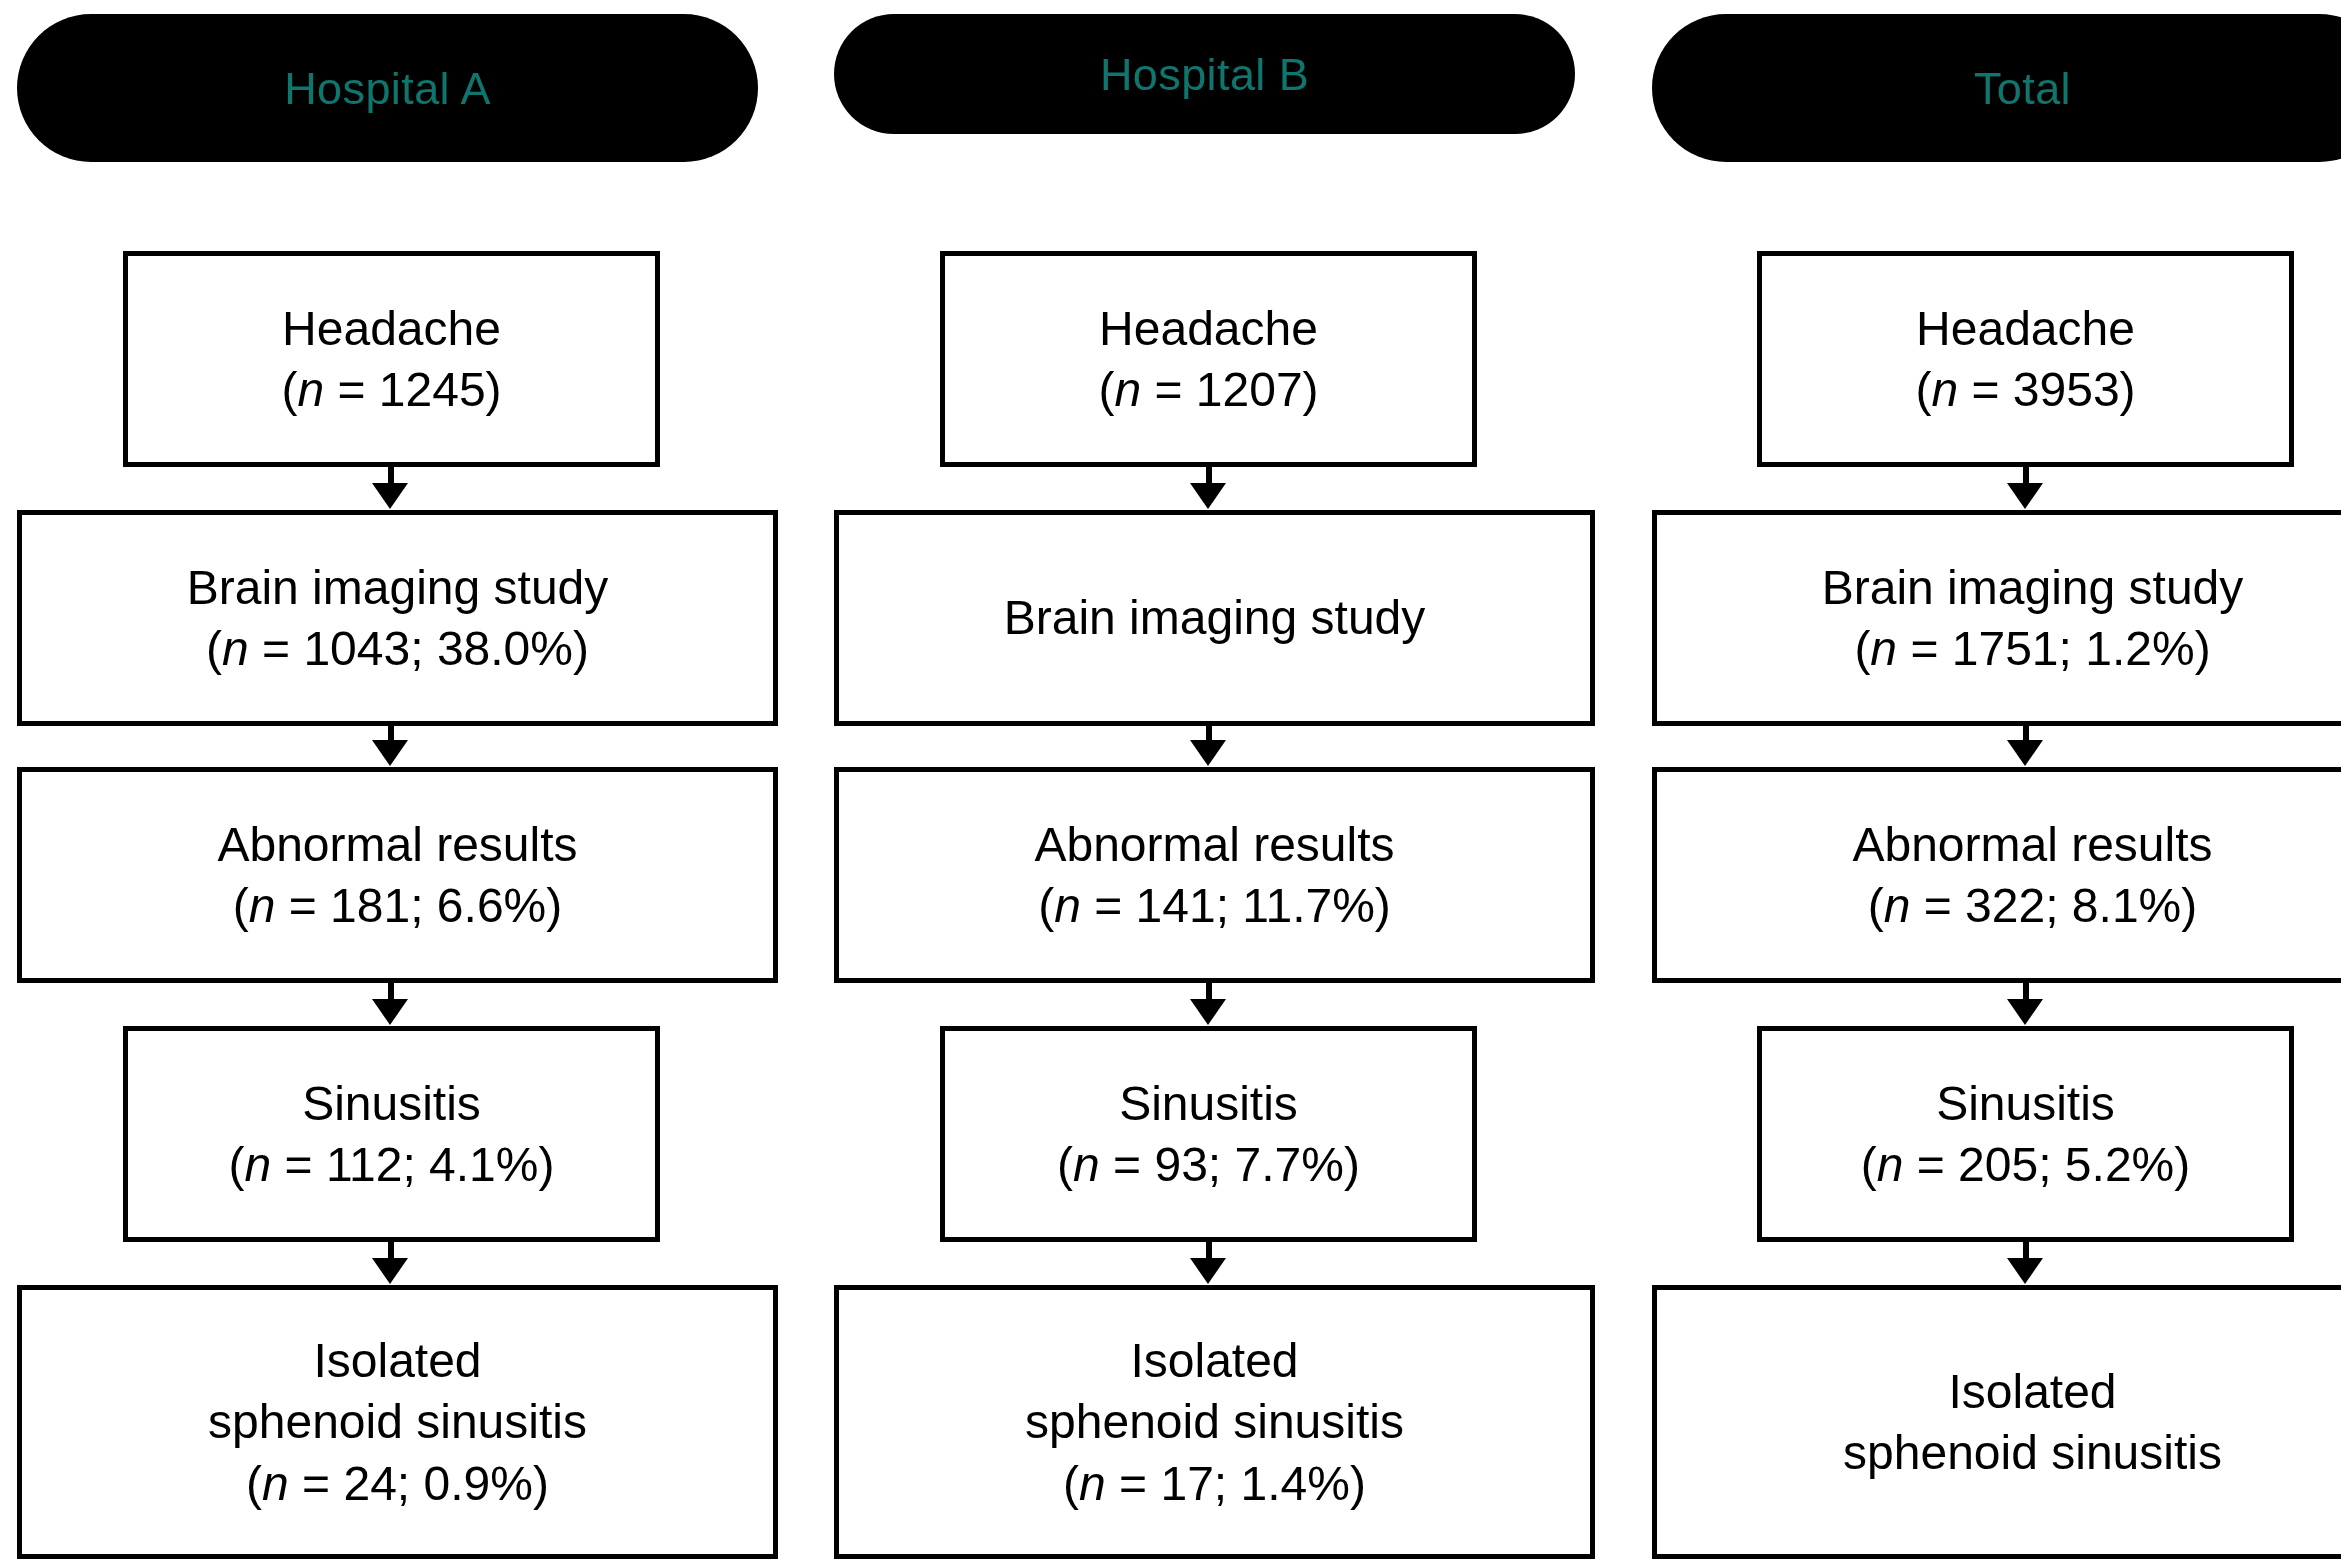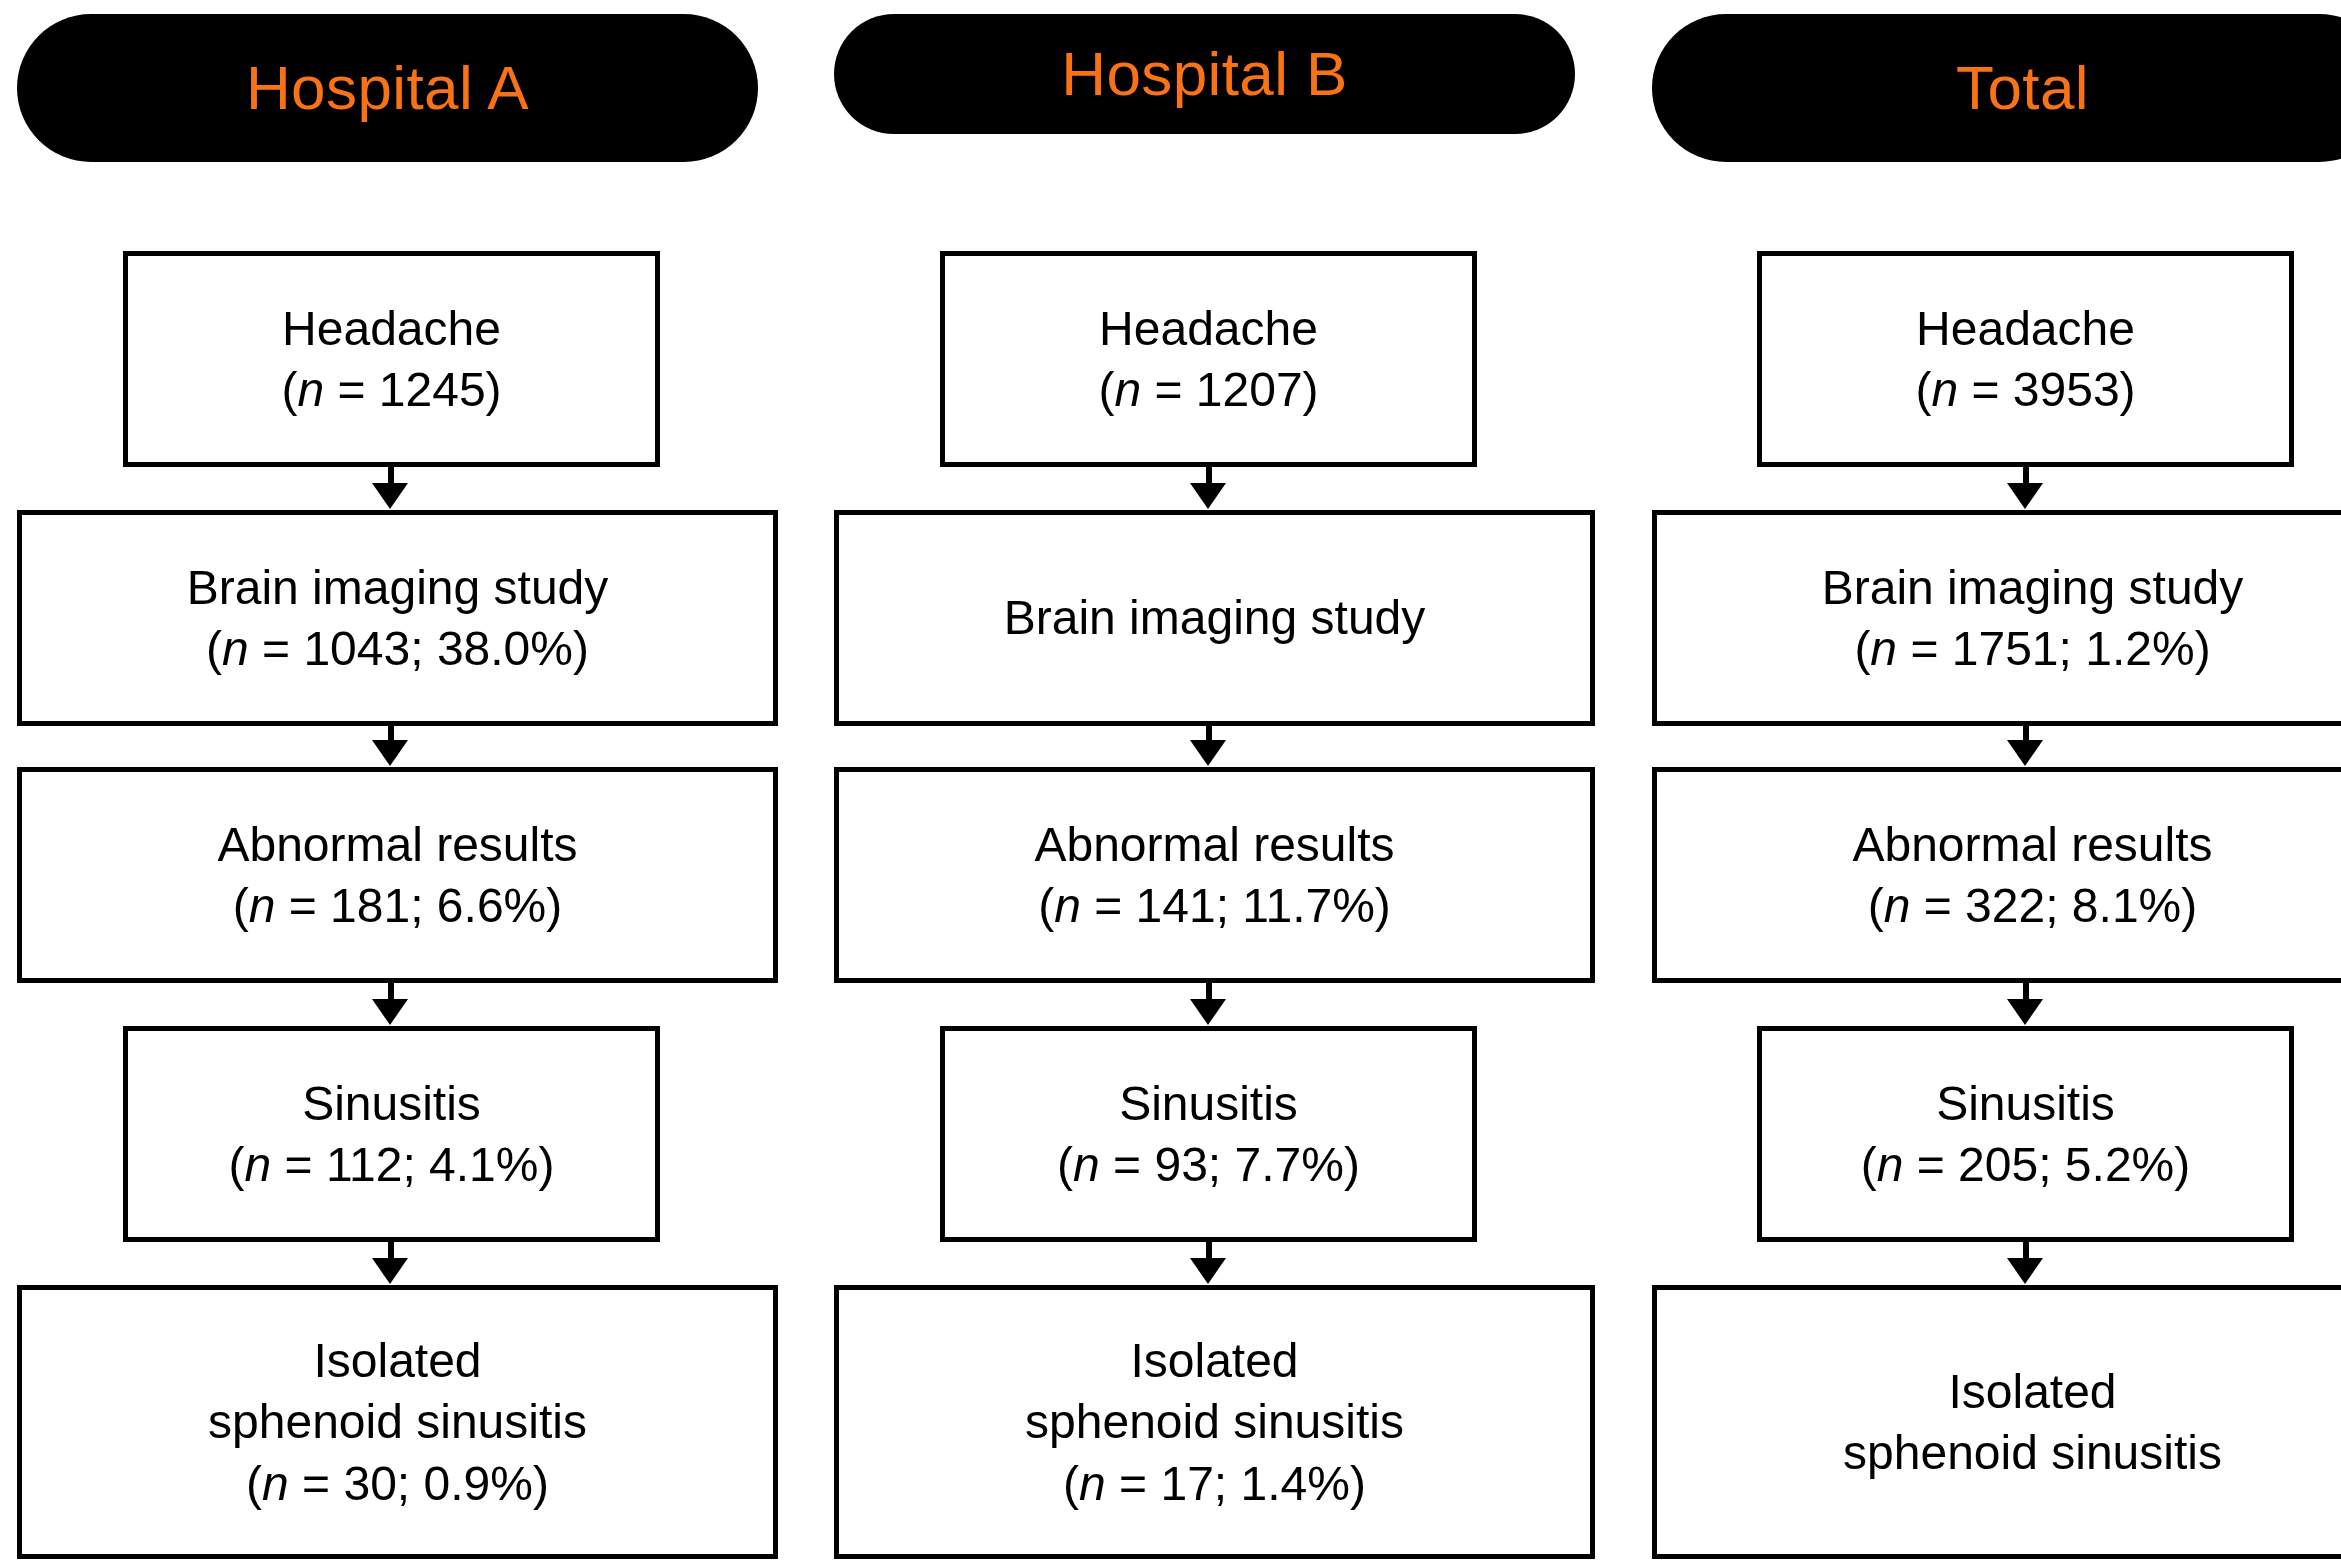--- a/index.html
+++ b/index.html
@@ -18,22 +18,22 @@
   }
 
   
   .pill {
     position: absolute;
     background: #000000;
     border-radius: 778px;
     display: flex;
     align-items: center;
     justify-content: center;
-    color: #f97316;
-    font-size: 62px;
+    color: #0f766e;
+    font-size: 45px;
     letter-spacing: 0.4px;
     line-height: 1;
     user-select: none;
   }
 
   
   .fbox {
     position: absolute;
     background: #ffffff;
     border: 5.4px solid #000000;
@@ -119,21 +119,21 @@
   </div>
 
   <div class="conn" style="left:391px; top:1242px; height:43px;">
     <span class="shaft" style="height:26.5px;"></span>
     <span class="head" style="top:16.3px;"></span>
   </div>
 
   <div class="fbox" style="left:17px; top:1285px; width:761px; height:274px;">
     <span class="ln">Isolated</span>
     <span class="ln">sphenoid sinusitis</span>
-    <span class="ln"><span>(</span><span class="ital">n</span><span> = 30; 0.9%)</span></span>
+    <span class="ln"><span>(</span><span class="ital">n</span><span> = 24; 0.9%)</span></span>
   </div>
 
   <div class="pill" style="left:834px; top:14px; width:741px; height:120px;">
     <span>Hospital B</span>
   </div>
 
   <div class="fbox" style="left:940px; top:251px; width:537px; height:216px;">
     <span class="ln">Headache</span>
     <span class="ln"><span>(</span><span class="ital">n</span><span> = 1207)</span></span>
   </div>

